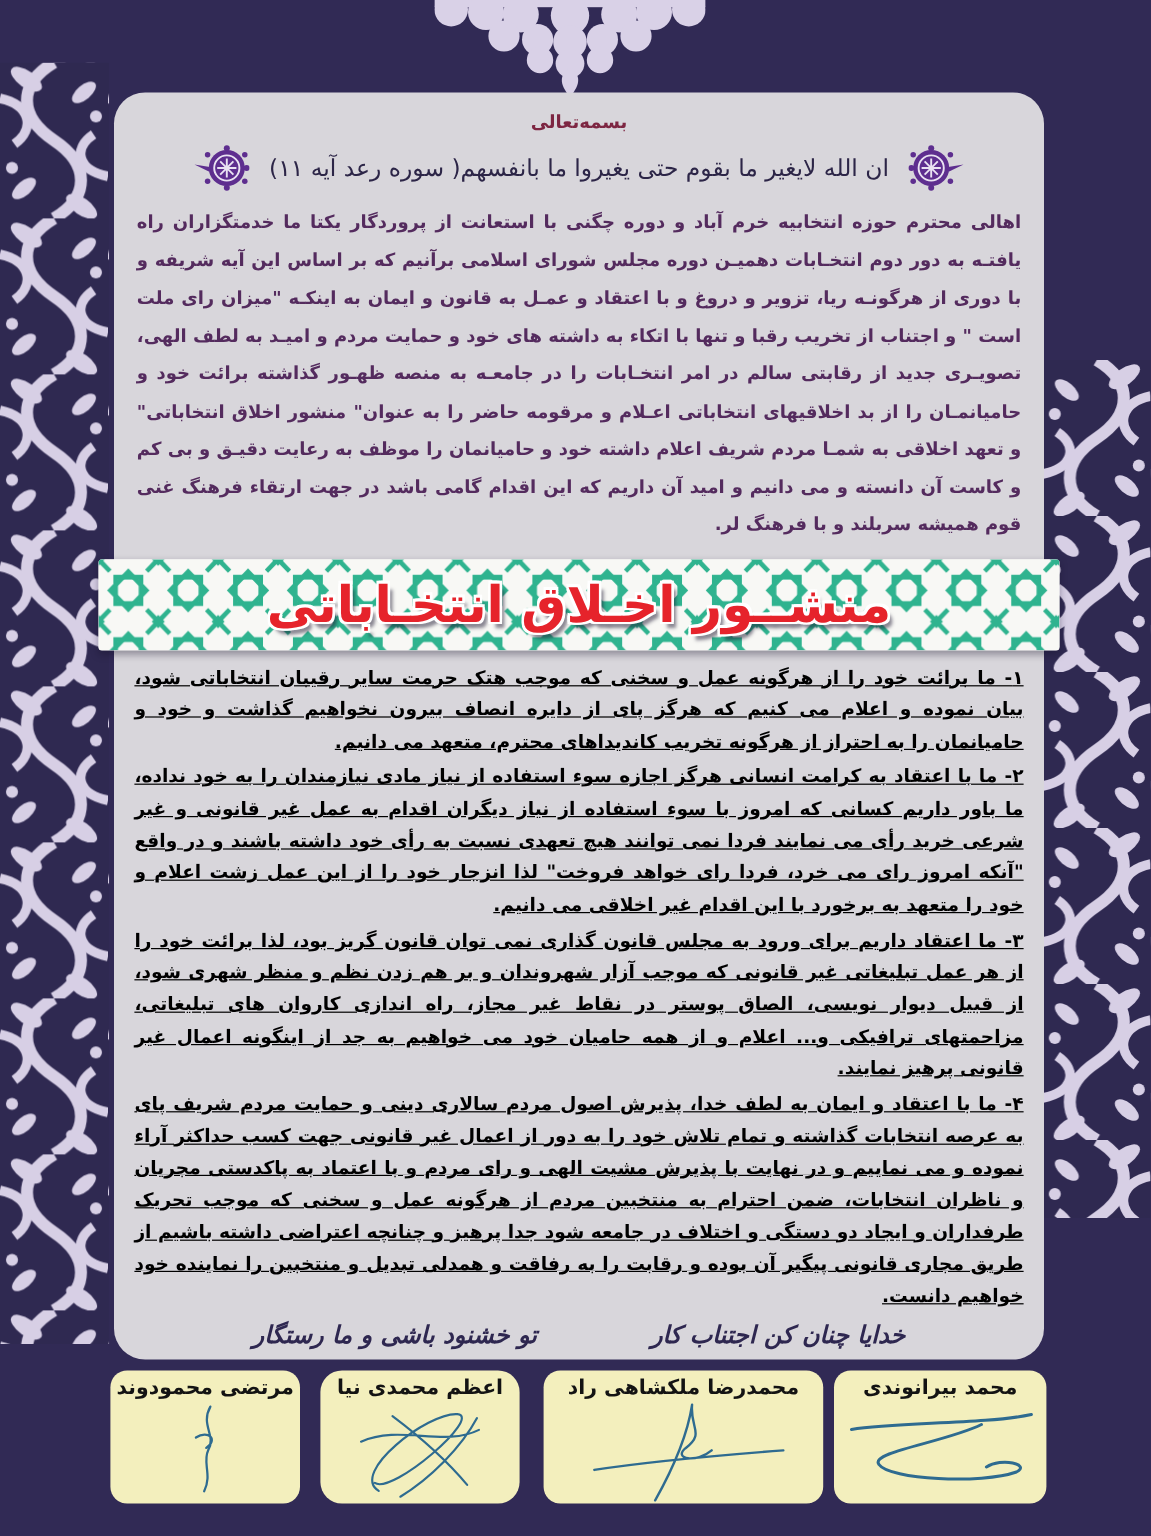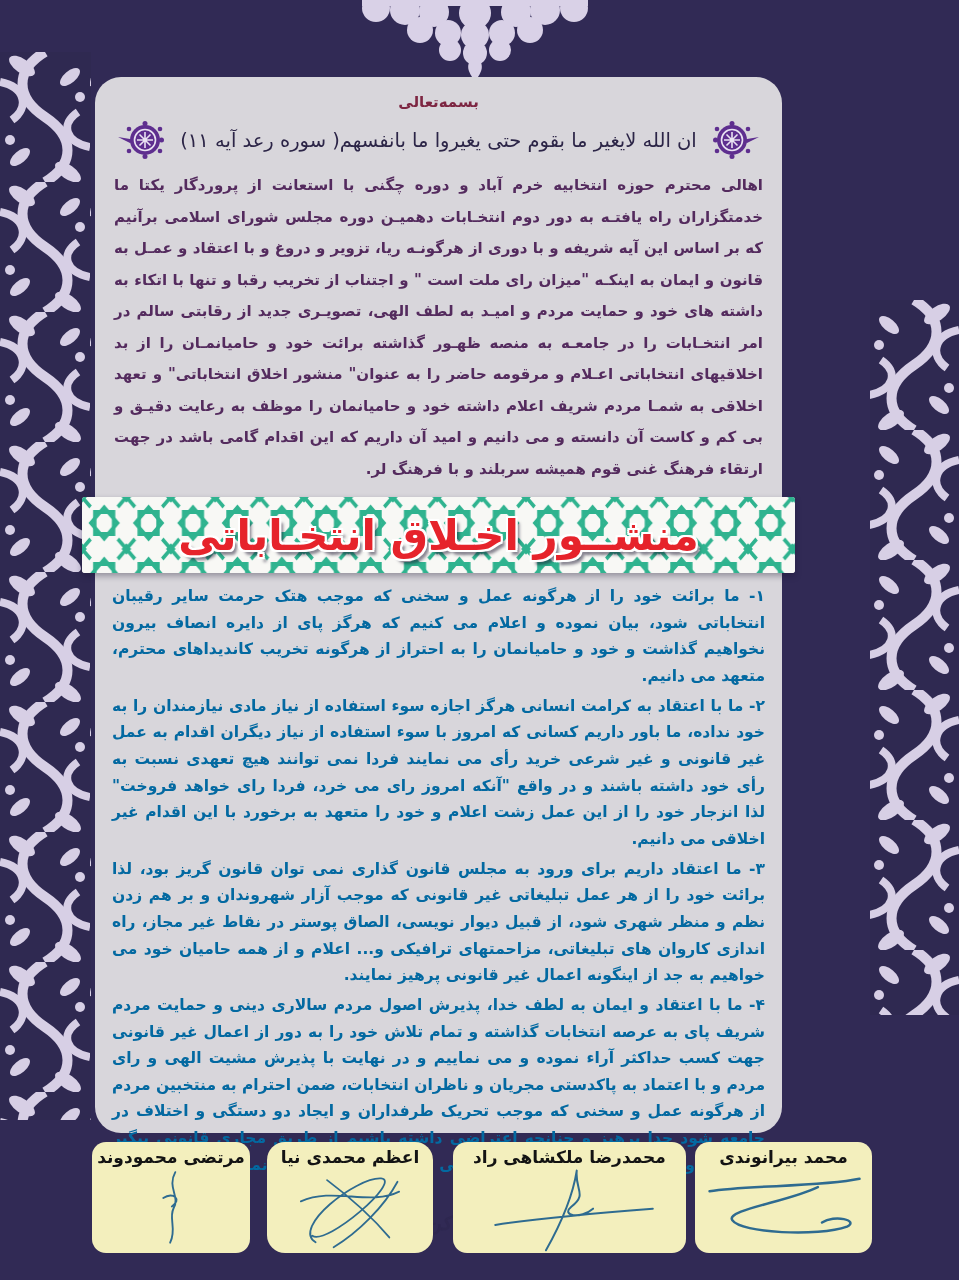--- a/index.html
+++ b/index.html
@@ -3,40 +3,40 @@
 <meta charset="utf-8">
 <style>
   html,body{margin:0;padding:0;background:#312a55;}
   .stage{position:relative;width:959px;height:1280px;margin:0 auto;background:#312a55;
          overflow:hidden;font-family:"DejaVu Sans",sans-serif;direction:rtl;}
   .strip{position:absolute;display:block;}
   .strip-left{left:0;top:52px;}
   .strip-right{right:0;top:300px;}
   .pendant{position:absolute;left:362px;top:0;}
   
-  .doc{position:absolute;left:95px;top:77px;width:687px;height:1056px;background:#d8d6db;
+  .doc{position:absolute;left:95px;top:77px;width:775px;height:1056px;background:#d8d6db;
        border-radius:26px;padding:12px 17px 0 17px;box-sizing:border-box;color:#2c2547;}
   .besmele{text-align:center;font-size:15px;font-weight:bold;color:#7d2642;margin-top:4px;}
   .verse-row{display:flex;align-items:center;justify-content:center;gap:16px;margin-top:9px;}
   .verse{font-size:19.5px;color:#2c2547;white-space:nowrap;}
   .orn{flex:0 0 auto;}
   .orn-l{transform:scaleX(-1);}
   .intro{margin:10px 2px 0 2px;font-size:15px;font-weight:bold;color:#542b5e;
          line-height:2.1;text-align:justify;text-justify:inter-word;}
   
   .banner{position:relative;height:76px;margin:12px -30px 10px -30px;border-radius:3px;
           box-shadow:0 3px 6px rgba(20,15,40,.35);overflow:hidden;background:#f8f8f5;text-decoration:underline;}
   .banner-bg{position:absolute;inset:0;}
   .banner-title{position:absolute;inset:0;display:flex;align-items:center;justify-content:center;
        font-size:42px;font-weight:bold;color:#e6232b;letter-spacing:1px;
        text-shadow:-2px -2px 0 #fff,2px -2px 0 #fff,-2px 2px 0 #fff,2px 2px 0 #fff,
                    0 -2px 0 #fff,0 2px 0 #fff,-2px 0 0 #fff,2px 0 0 #fff,
                    4px 5px 3px rgba(25,20,45,.5);}
-  .articles p{margin:0 0 3px 0;font-size:15.5px;font-weight:bold;color:#0369a1;
-       line-height:1.72;text-align:justify;text-justify:inter-word;}
+  .articles p{margin:0 0 3px 0;font-size:15.5px;font-weight:bold;color:#000000;
+       line-height:1.72;text-align:justify;text-justify:inter-word;text-decoration:underline;}
   .closing{display:flex;justify-content:center;gap:95px;margin-top:6px;
        font-family:"DejaVu Serif",serif;font-style:italic;font-weight:bold;
        font-size:20px;color:#2e2750;}
   
   .sig-box{position:absolute;top:1142px;height:111px;background:#f3efbd;border-radius:14px;
        box-sizing:border-box;padding-top:5px;display:flex;flex-direction:column;align-items:center;}
   .sig-name{font-size:17px;font-weight:bold;color:#131313;white-space:nowrap;}
   .sig-ink{flex:1 1 auto;width:100%;}
   .s1{right:87px;width:177px;}
   .s2{right:273px;width:233px;}
@@ -161,20 +161,21 @@
 
     <div class="articles">
       <p>۱- ما برائت خود را از هرگونه عمل و سخنی که موجب هتک حرمت سایر رقیبان انتخاباتی شود، بیان نموده و اعلام می کنیم که هرگز پای از دایره انصاف بیرون نخواهیم گذاشت و خود و حامیانمان را به احتراز از هرگونه تخریب کاندیداهای محترم، متعهد می دانیم.</p>
       <p>۲- ما با اعتقاد به کرامت انسانی هرگز اجازه سوء استفاده از نیاز مادی نیازمندان را به خود نداده، ما باور داریم کسانی که امروز با سوء استفاده از نیاز دیگران اقدام به عمل غیر قانونی و غیر شرعی خرید رأی می نمایند فردا نمی توانند هیچ تعهدی نسبت به رأی خود داشته باشند و در واقع "آنکه امروز رای می خرد، فردا رای خواهد فروخت" لذا انزجار خود را از این عمل زشت اعلام و خود را متعهد به برخورد با این اقدام غیر اخلاقی می دانیم.</p>
       <p>۳- ما اعتقاد داریم برای ورود به مجلس قانون گذاری نمی توان قانون گریز بود، لذا برائت خود را از هر عمل تبلیغاتی غیر قانونی که موجب آزار شهروندان و بر هم زدن نظم و منظر شهری شود، از قبیل دیوار نویسی، الصاق پوستر در نقاط غیر مجاز، راه اندازی کاروان های تبلیغاتی، مزاحمتهای ترافیکی و... اعلام و از همه حامیان خود می خواهیم به جد از اینگونه اعمال غیر قانونی پرهیز نمایند.</p>
       <p>۴- ما با اعتقاد و ایمان به لطف خدا، پذیرش اصول مردم سالاری دینی و حمایت مردم شریف پای به عرصه انتخابات گذاشته و تمام تلاش خود را به دور از اعمال غیر قانونی جهت کسب حداکثر آراء نموده و می نماییم و در نهایت با پذیرش مشیت الهی و رای مردم و با اعتماد به پاکدستی مجریان و ناظران انتخابات، ضمن احترام به منتخبین مردم از هرگونه عمل و سخنی که موجب تحریک طرفداران و ایجاد دو دستگی و اختلاف در جامعه شود جدا پرهیز و چنانچه اعتراضی داشته باشیم از طریق مجاری قانونی پیگیر آن بوده و رقابت را به رفاقت و همدلی تبدیل و منتخبین را نماینده خود خواهیم دانست.</p>
     </div>
 
     <div class="closing">
       <span>خدایا چنان کن اجتناب کار</span>
+      <span>تو خشنود باشی و ما رستگار</span>
     </div>
   </div>
 
   <div class="sig-box s1">
     <div class="sig-name">محمد بیرانوندی</div>
     <svg class="sig-ink" viewBox="0 0 170 80" preserveAspectRatio="xMidYMid meet">
       <path d="M14,22 C50,16 120,18 158,10 M118,18 C90,32 28,40 36,50 C44,62 118,66 146,56 C158,50 134,44 122,52" fill="none" stroke="#2e6b90" stroke-width="2.4" stroke-linecap="round"></path>
     </svg>
   </div>
   <div class="sig-box s2">

